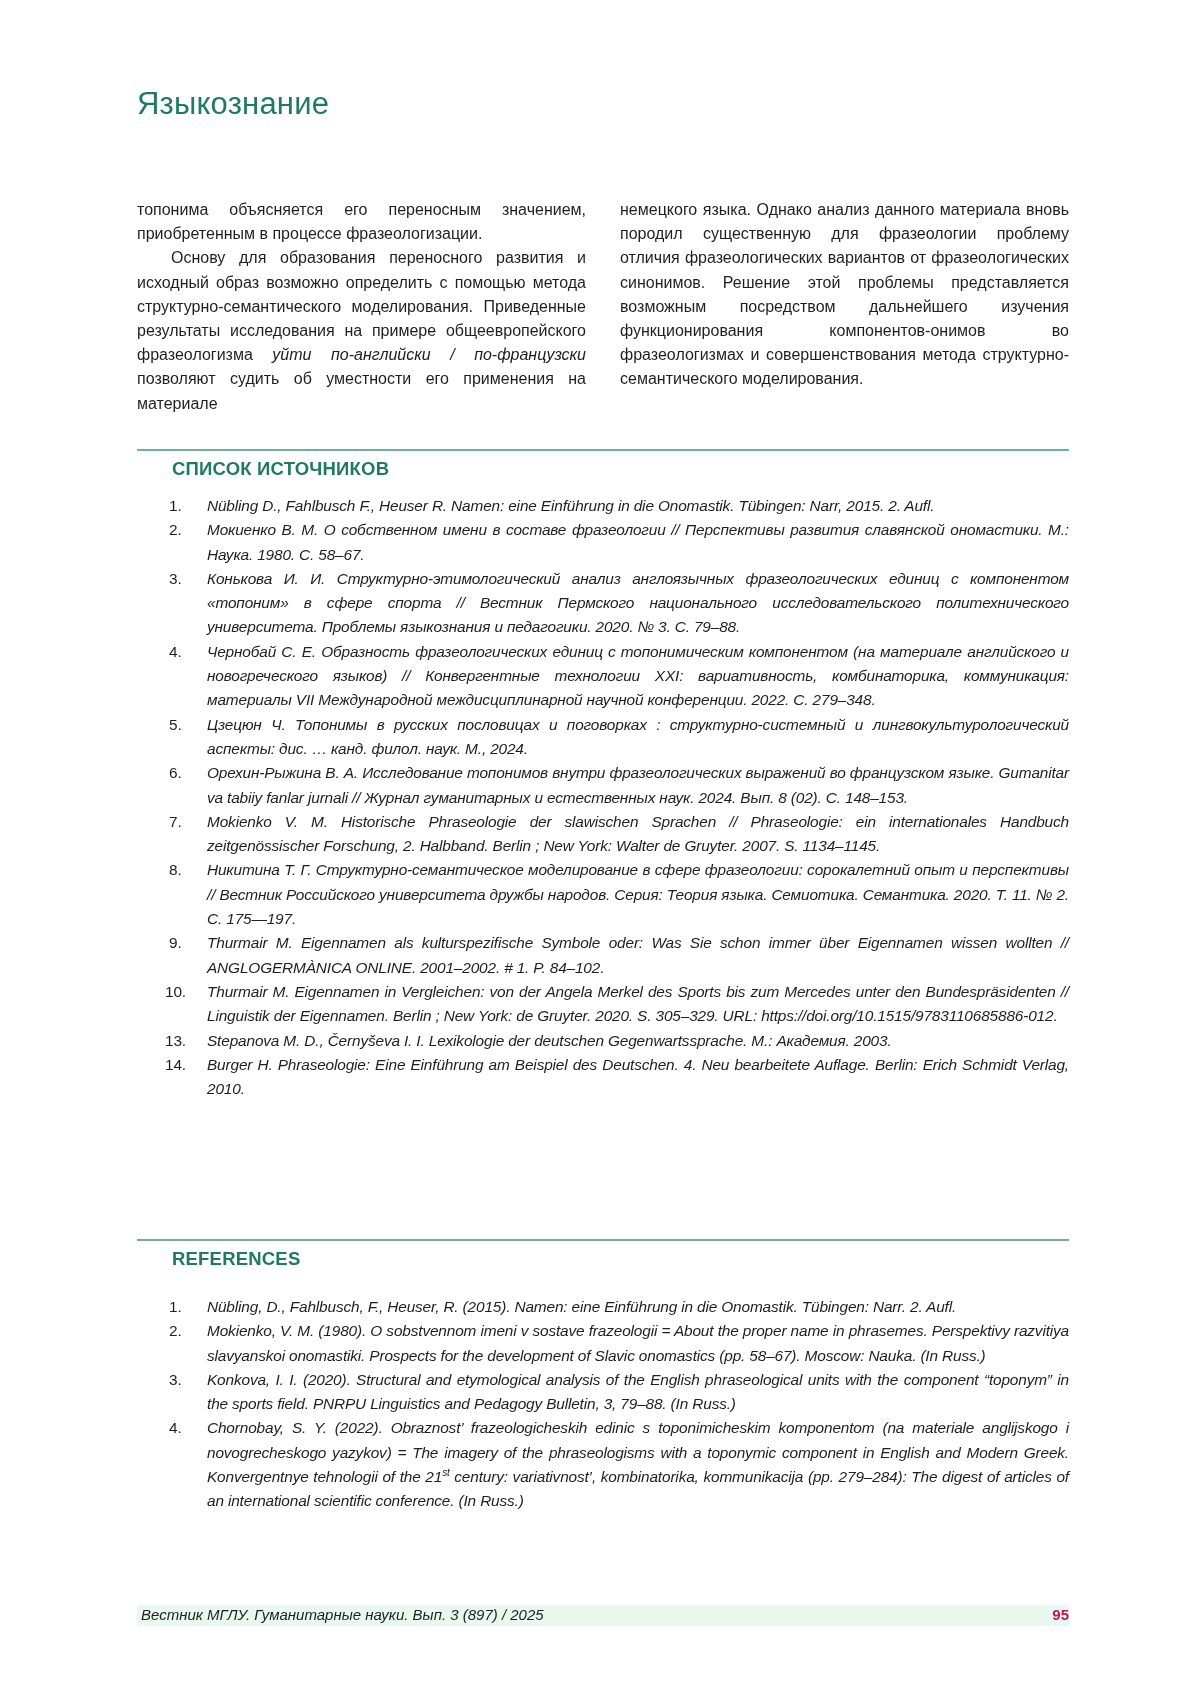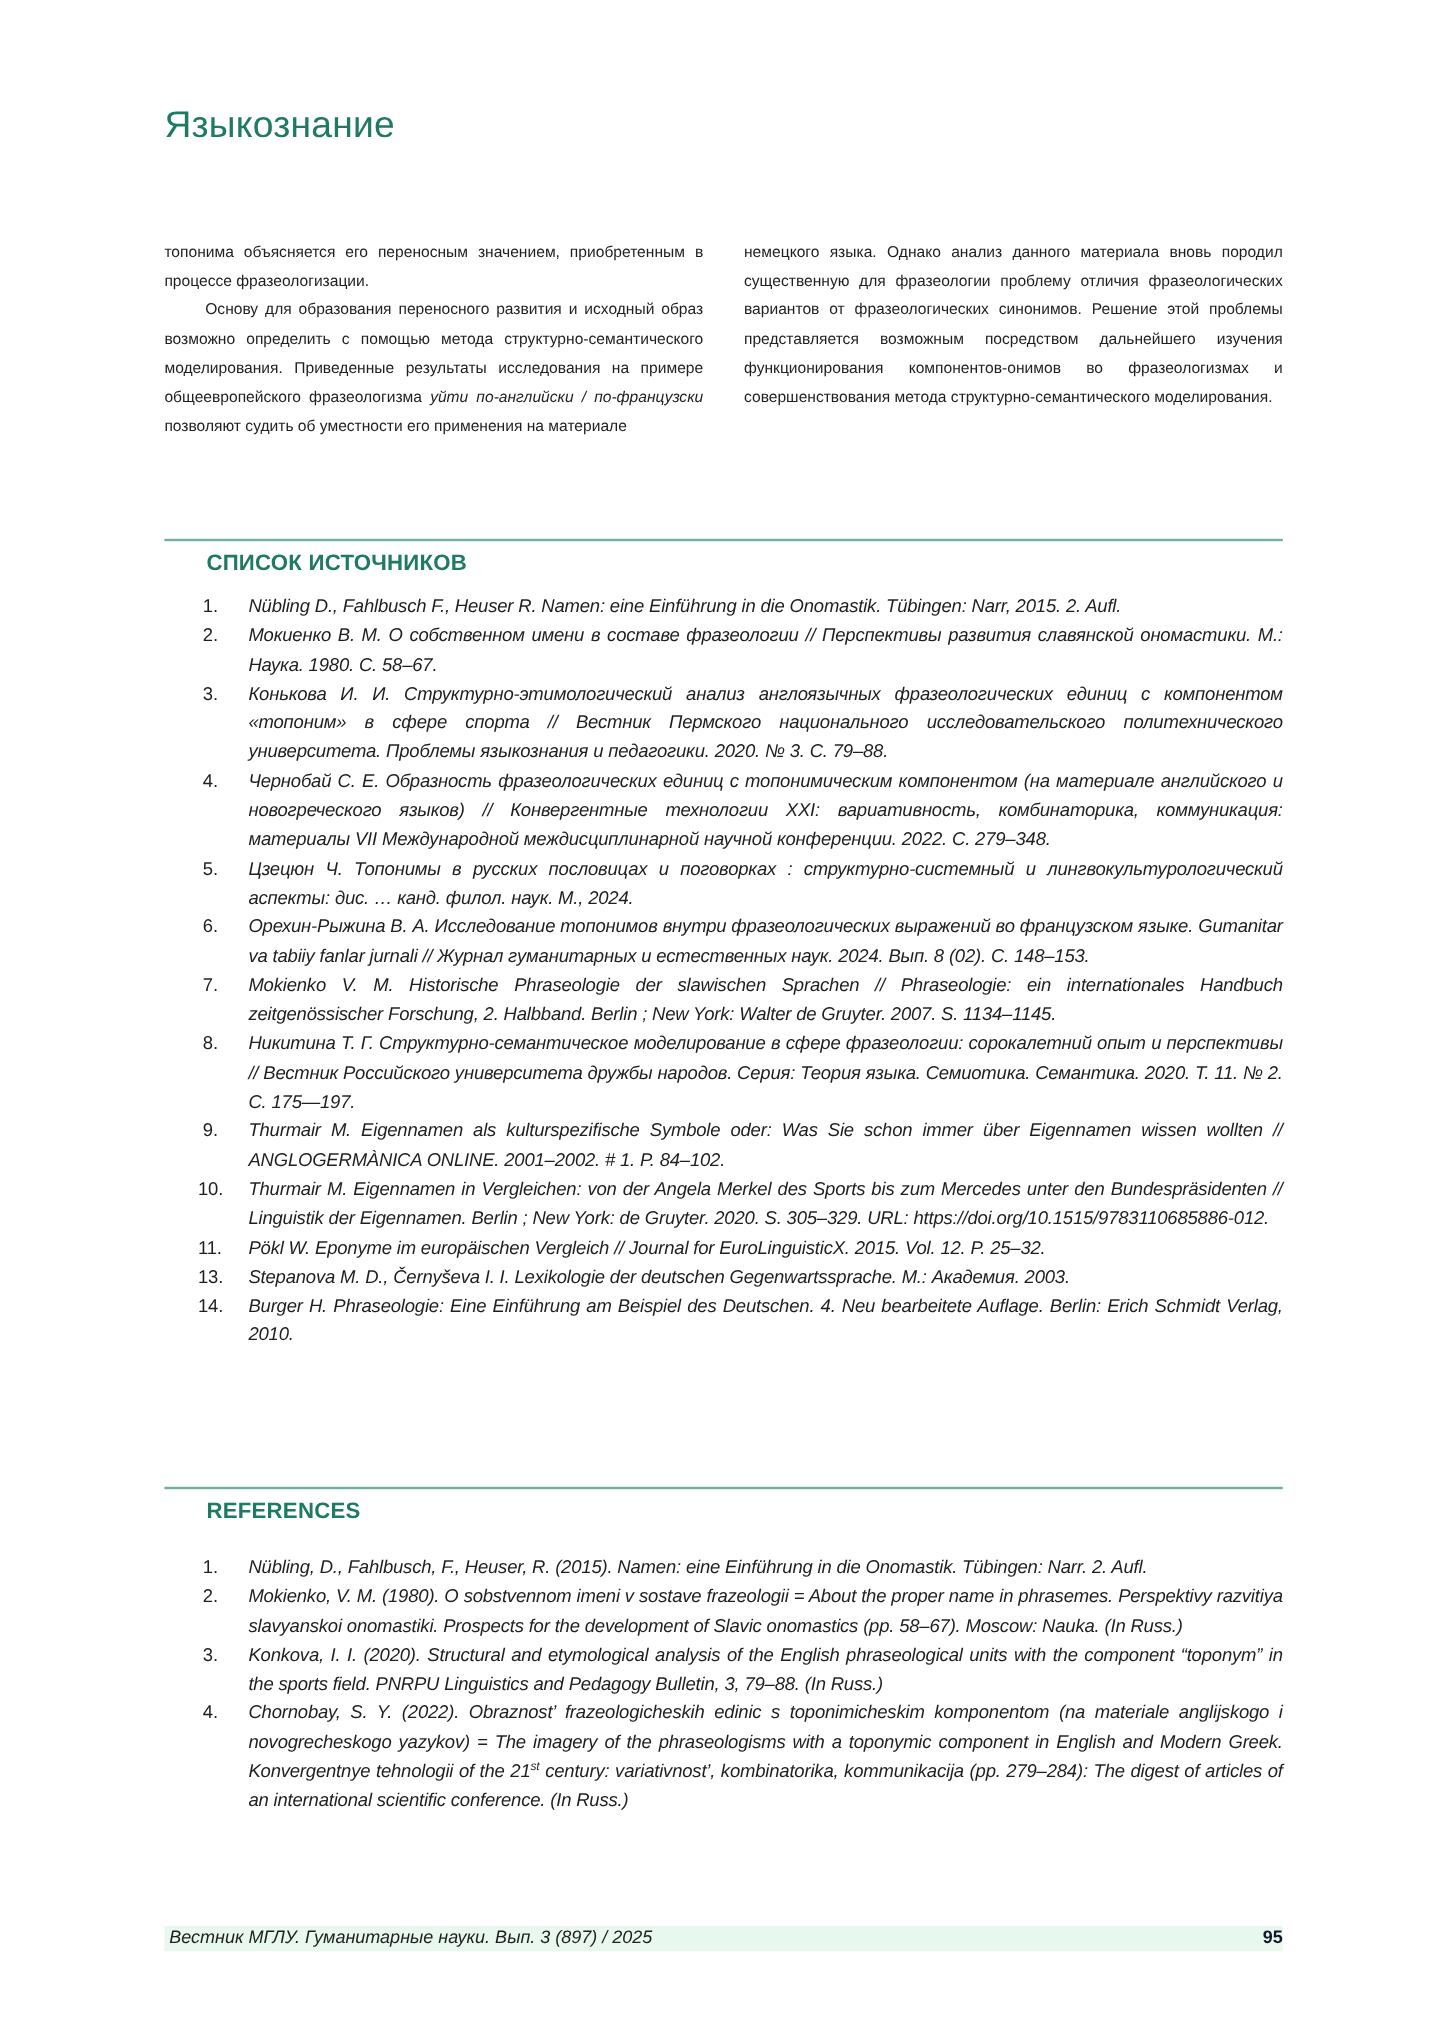--- a/index.html
+++ b/index.html
@@ -10,21 +10,21 @@
   }
   .section-title {
     position: absolute; left: 137px; top: 86px;
     font-size: 31px; color: #1e7a63; font-weight: normal; letter-spacing: 0.2px;
   }
   .columns {
     position: absolute; left: 137px; top: 198px; width: 932px;
     display: flex; justify-content: space-between;
   }
   .col {
-    width: 449px; font-size: 13px; line-height: 24.2px; text-align: justify;
+    width: 449px; font-size: 16px; line-height: 24.2px; text-align: justify;
     hyphens: manual;
   }
   .col p { margin: 0; }
   .col p.indent { text-indent: 34px; }
   .col i { font-style: italic; }
   .rule {
     position: absolute; left: 137px; width: 932px; height: 2px; background: #6fb0a3;
   }
   .rule.r1 { top: 449px; }
   .rule.r2 { top: 1239px; }
@@ -49,21 +49,21 @@
   .footer-band {
     position: absolute; left: 137px; top: 1605px; width: 932px; height: 21px;
     background: #e9f8ef;
   }
   .footer-journal {
     position: absolute; left: 141px; top: 1606px; font-size: 15px; font-style: italic;
     color: #1f1f1f;
   }
   .footer-page {
     position: absolute; right: 131px; top: 1606px; font-size: 15px; font-weight: bold;
-    color: #0f172a;
+    color: #be185d;
   }
 </style>
 </head>
 <body>
 
 <div class="section-title">Языкознание</div>
 
 <div class="columns">
   <div class="col">
     <p>топонима объясняется его переносным значением, приобретенным в процессе фразеологизации.</p>
@@ -111,24 +111,20 @@
     </li>
   <li>
       <span class="num">9.</span>
       <span class="txt">Thurmair M. Eigennamen als kulturspezifische Symbole oder: Was Sie schon immer über Eigennamen wissen wollten // ANGLOGERMÀNICA ONLINE. 2001–2002. # 1. P. 84–102.</span>
     </li>
   <li>
       <span class="num two">10.</span>
       <span class="txt">Thurmair M. Eigennamen in Vergleichen: von der Angela Merkel des Sports bis zum Mercedes unter den Bundespräsidenten // Linguistik der Eigennamen. Berlin ; New York: de Gruyter. 2020. S. 305–329. URL: https://doi.org/10.1515/9783110685886-012.</span>
     </li>
   <li>
-      <span class="num two">11.</span>
-      <span class="txt">Pökl W. Eponyme im europäischen Vergleich // Journal for EuroLinguisticX. 2015. Vol. 12. P. 25–32.</span>
-    </li>
-  <li>
       <span class="num two">13.</span>
       <span class="txt">Stepanova M. D., Černyševa I. I. Lexikologie der deutschen Gegenwartssprache. M.: Академия. 2003.</span>
     </li>
   <li>
       <span class="num two">14.</span>
       <span class="txt">Burger H. Phraseologie: Eine Einführung am Beispiel des Deutschen. 4. Neu bearbeitete  Auflage. Berlin: Erich Schmidt Verlag, 2010.</span>
     </li>
 </ol>
 
 <div class="rule r2"></div>

